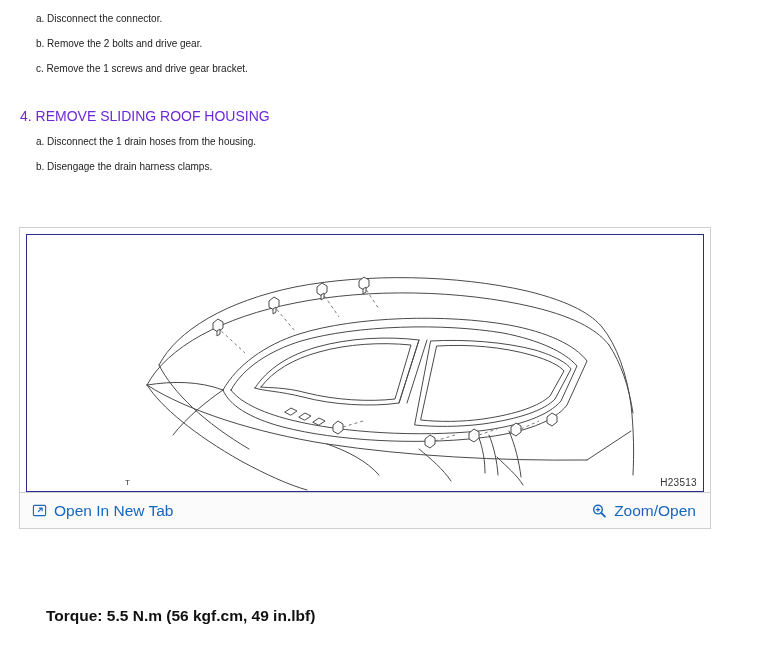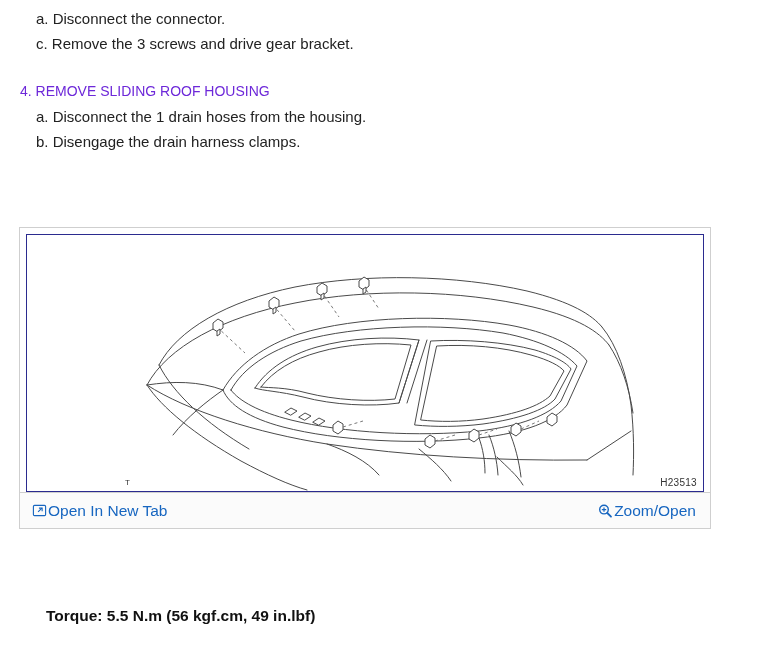--- a/index.html
+++ b/index.html
@@ -22,21 +22,21 @@
   }
 
   
   .steps-top {
     position: absolute;
     left: 20px;
     top: 6px;
     width: 720px;
   }
   .line {
-    font-size: 15px;
+    font-size: 10px;
     line-height: 25px;
     color: #222;
     white-space: pre;
   }
   .line.indent {
     padding-left: 16px;
   }
   .section-head {
     font-size: 14px;
     line-height: 25px;
@@ -89,21 +89,21 @@
     background: #fbfbfb;
     display: flex;
     align-items: center;
     justify-content: space-between;
     padding: 0 14px 0 12px;
     box-sizing: border-box;
   }
   .bar-btn {
     display: flex;
     align-items: center;
-    gap: 1px;
+    gap: 7px;
     color: #1766c0;
     font-size: 15.5px;
     cursor: pointer;
     user-select: none;
   }
   .bar-btn .glyph {
     display: inline-flex;
     align-items: center;
     justify-content: center;
     color: #1766c0;
@@ -129,21 +129,22 @@
 
   svg { display: block; }
 </style>
 </head>
 <body>
 
 <div class="page">
 
   <div class="steps-top">
     <div class="line indent">a. Disconnect the connector.</div>
-    <div class="line indent">c. Remove the 3 screws and drive gear bracket.</div>
+    <div class="line indent">b. Remove the 2 bolts and drive gear.</div>
+    <div class="line indent">c. Remove the 1 screws and drive gear bracket.</div>
     <div class="gap"></div>
     <div class="section-head">4. REMOVE SLIDING ROOF HOUSING</div>
     <div class="line indent">a. Disconnect the 1 drain hoses from the housing.</div>
     <div class="line indent">b. Disengage the drain harness clamps.</div>
   </div>
 
   <div class="figure-wrap">
     <div class="figure-inner">
 
       <svg width="678" height="256" viewBox="0 0 678 256" aria-hidden="true">

